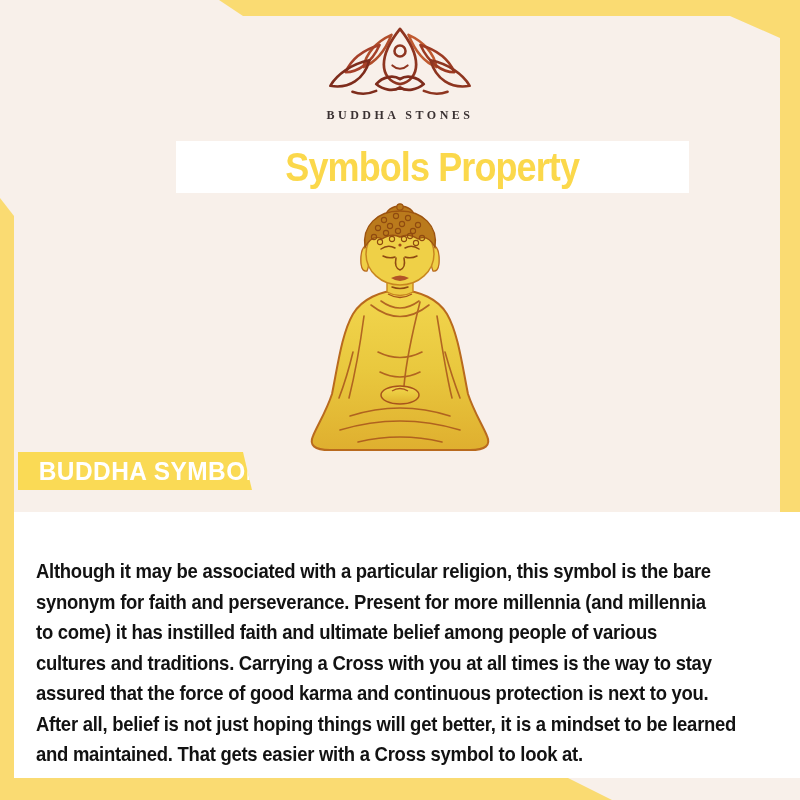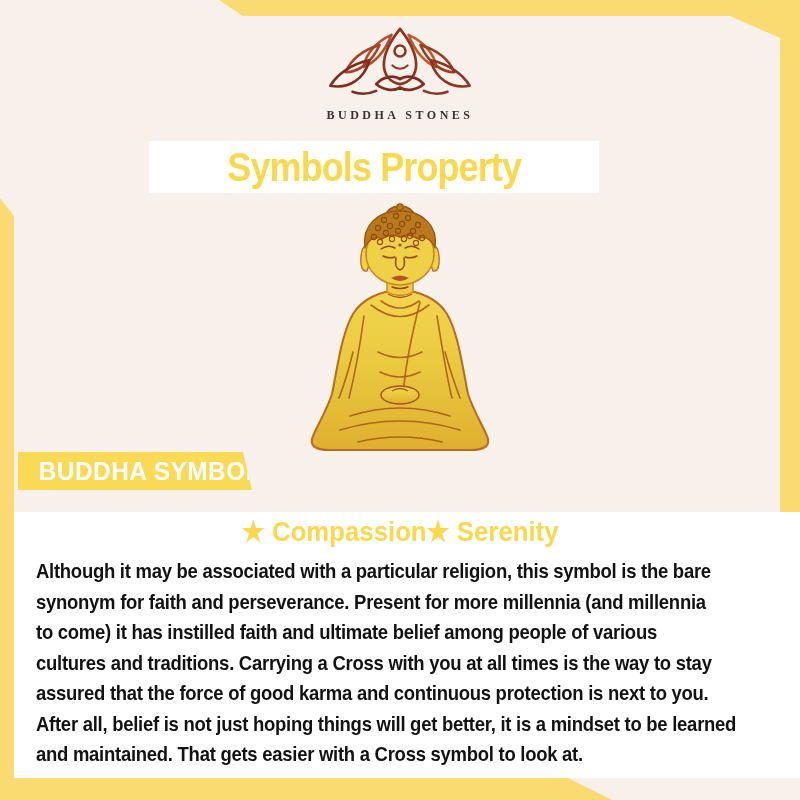--- a/index.html
+++ b/index.html
@@ -31,21 +31,21 @@
   
   #logo{left:315px;top:22px;width:170px;height:80px;}
   #brand-name{
     left:0;top:108px;width:800px;text-align:center;
     font-family:"Liberation Serif", serif;font-size:12px;font-weight:600;
     letter-spacing:3.5px;color:#3A3132;
   }
 
   
   #title-box{
-    left:149px;top:141px;width:450px;height:52px;background:#FFFFFF;
+    left:176px;top:141px;width:513px;height:52px;background:#FFFFFF;
     display:flex;align-items:center;justify-content:center;
   }
   #page-title{
     font-size:40px;font-weight:700;color:#FBD84B;letter-spacing:-1px;
     transform:scaleX(0.9);white-space:nowrap;
   }
 
   
   #buddha{left:292px;top:202px;width:216px;height:256px;}
 
@@ -182,23 +182,20 @@
       <path d="M100,85 Q108,88 116,85"></path>
     </g>
     <circle cx="108" cy="43" r="1.6" fill="#A34A1A"></circle>
     <path d="M99,76 Q108,71 117,76 Q108,82 99,76 Z" fill="#B25427"></path>
   </svg>
 
   <div class="abs" id="symbol-label">
     <span>BUDDHA SYMBOL</span>
   </div>
 
-  <div class="abs" id="traits-line">
-    <span>★ Compassion★ Serenity</span>
-  </div>
 
   <div class="abs" id="description">
     <div class="para-line">Although it may be associated with a particular religion, this symbol is the bare</div>
     <div class="para-line">synonym for faith and perseverance. Present for more millennia (and millennia</div>
     <div class="para-line">to come) it has instilled faith and ultimate belief among people of various</div>
     <div class="para-line">cultures and traditions. Carrying a Cross with you at all times is the way to stay</div>
     <div class="para-line">assured that the force of good karma and continuous protection is next to you.</div>
     <div class="para-line">After all, belief is not just hoping things will get better, it is a mindset to be learned</div>
     <div class="para-line">and maintained. That gets easier with a Cross symbol to look at.</div>
   </div>

